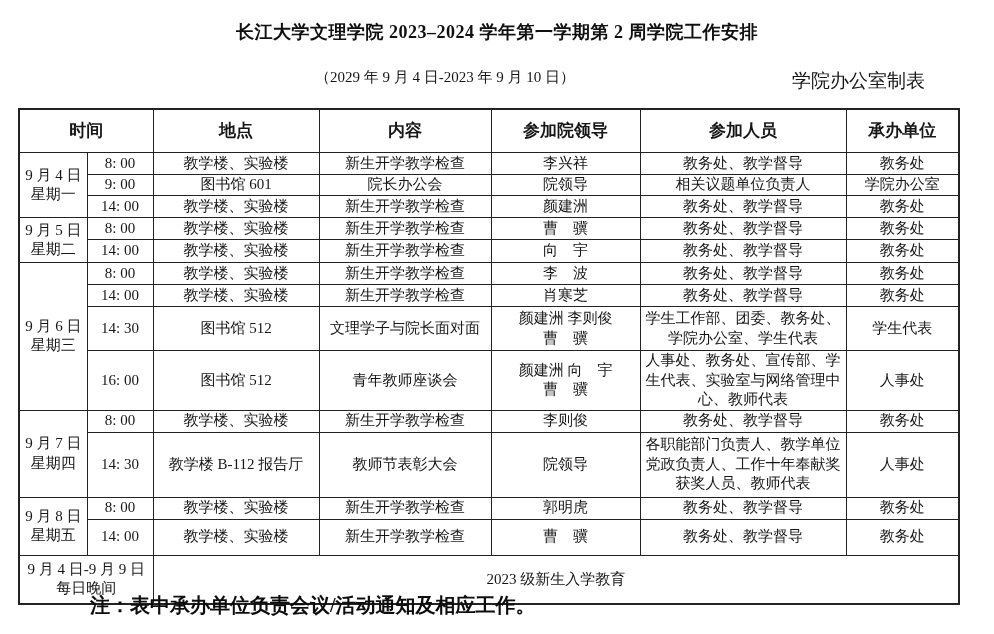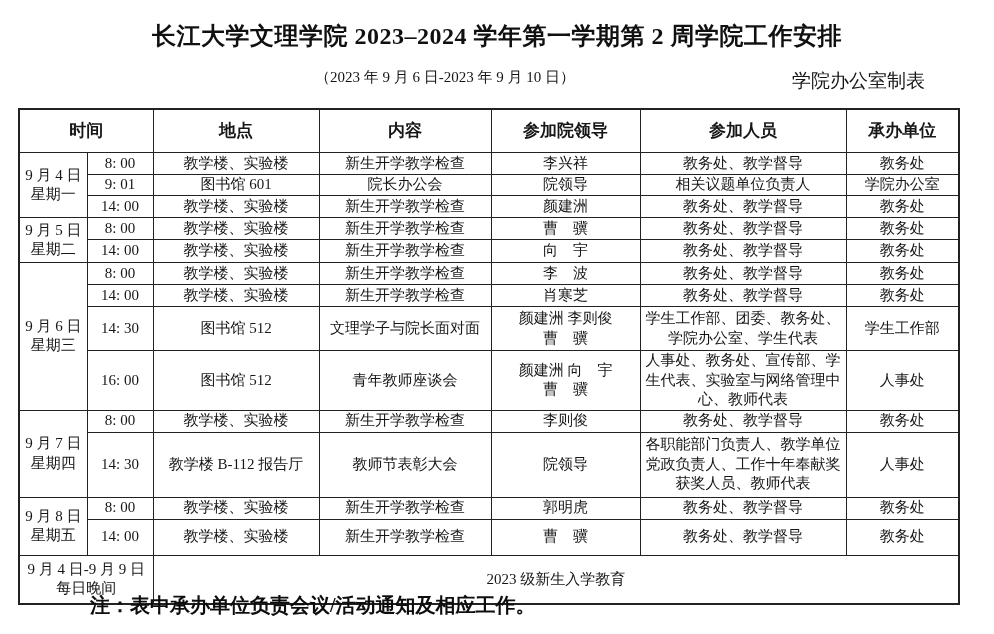--- a/index.html
+++ b/index.html
@@ -8,21 +8,21 @@
     background:#ffffff;
     position:relative;
     font-family:"Liberation Serif","DejaVu Serif",serif;
     color:#161616;
     overflow:hidden;
   }
   .doc-title{
     position:absolute;
     top:20px;left:0;width:994px;
     text-align:center;
-    font-size:24px;
+    font-size:18px;
     font-weight:bold;
     letter-spacing:0.5px;
     color:#101010;
   }
   .subline-subtitle{
     position:absolute;
     top:68px;left:0;width:890px;
     text-align:center;
     font-size:15px;
   }
@@ -64,21 +64,21 @@
     top:592px;left:90px;
     font-size:20px;
     font-weight:bold;
     color:#0d0d0d;
   }
 </style>
 </head>
 <body>
 
 <div class="doc-title">长江大学文理学院 2023–2024 学年第一学期第 2 周学院工作安排</div>
-<div class="subline-subtitle">（2023 年 9 月 6 日-2023 年 9 月 10 日）</div>
+<div class="subline-subtitle">（2029 年 9 月 4 日-2023 年 9 月 10 日）</div>
 <div class="subline-credit">学院办公室制表</div>
 
 <table class="schedule">
   <colgroup>
     <col style="width:68px">
       <col style="width:66px">
       <col style="width:166px">
       <col style="width:172px">
       <col style="width:149px">
       <col style="width:206px">
@@ -99,21 +99,21 @@
       <td rowspan="3" class="pre">9 月 4 日
 星期一</td>
       <td>8: 00</td>
       <td>教学楼、实验楼</td>
       <td>新生开学教学检查</td>
       <td>李兴祥</td>
       <td class="participants">教务处、教学督导</td>
       <td>教务处</td>
     </tr>
     <tr style="height:21px">
-      <td>9: 01</td>
+      <td>9: 00</td>
       <td>图书馆 601</td>
       <td>院长办公会</td>
       <td>院领导</td>
       <td class="participants">相关议题单位负责人</td>
       <td>学院办公室</td>
     </tr>
     <tr style="height:22px">
       <td>14: 00</td>
       <td>教学楼、实验楼</td>
       <td>新生开学教学检查</td>
@@ -157,21 +157,21 @@
       <td class="participants">教务处、教学督导</td>
       <td>教务处</td>
     </tr>
     <tr style="height:44px">
       <td>14: 30</td>
       <td>图书馆 512</td>
       <td>文理学子与院长面对面</td>
       <td class="pre">颜建洲 李则俊
 曹　骥</td>
       <td class="participants">学生工作部、团委、教务处、学院办公室、学生代表</td>
-      <td>学生工作部</td>
+      <td>学生代表</td>
     </tr>
     <tr style="height:57px">
       <td>16: 00</td>
       <td>图书馆 512</td>
       <td>青年教师座谈会</td>
       <td class="pre">颜建洲 向　宇
 曹　骥</td>
       <td class="participants">人事处、教务处、宣传部、学生代表、实验室与网络管理中心、教师代表</td>
       <td>人事处</td>
     </tr>

